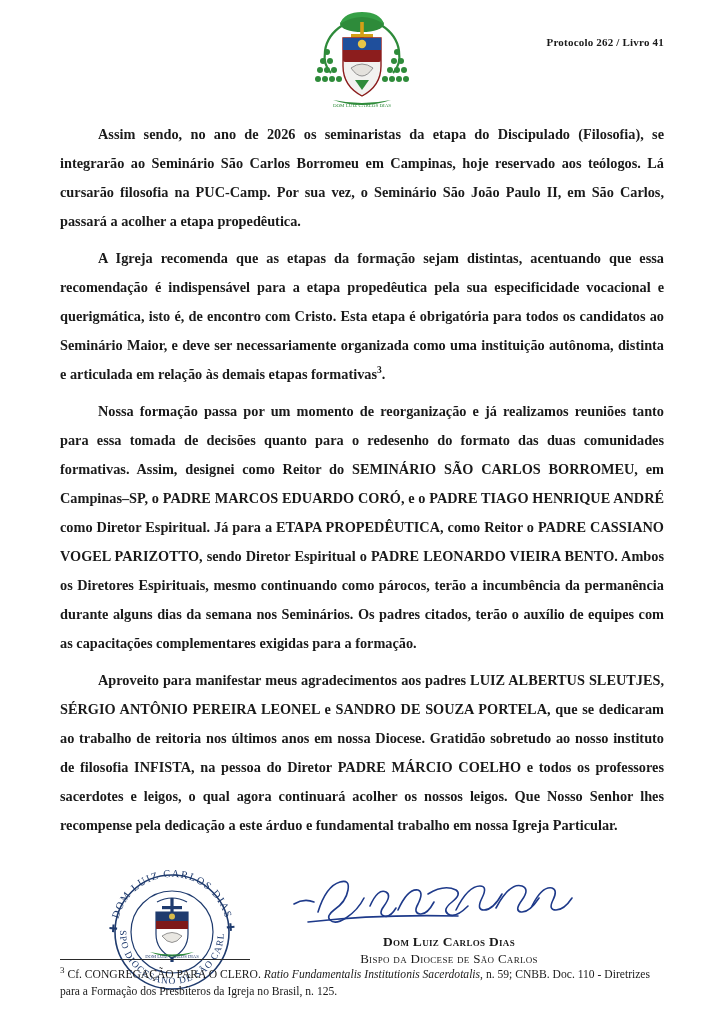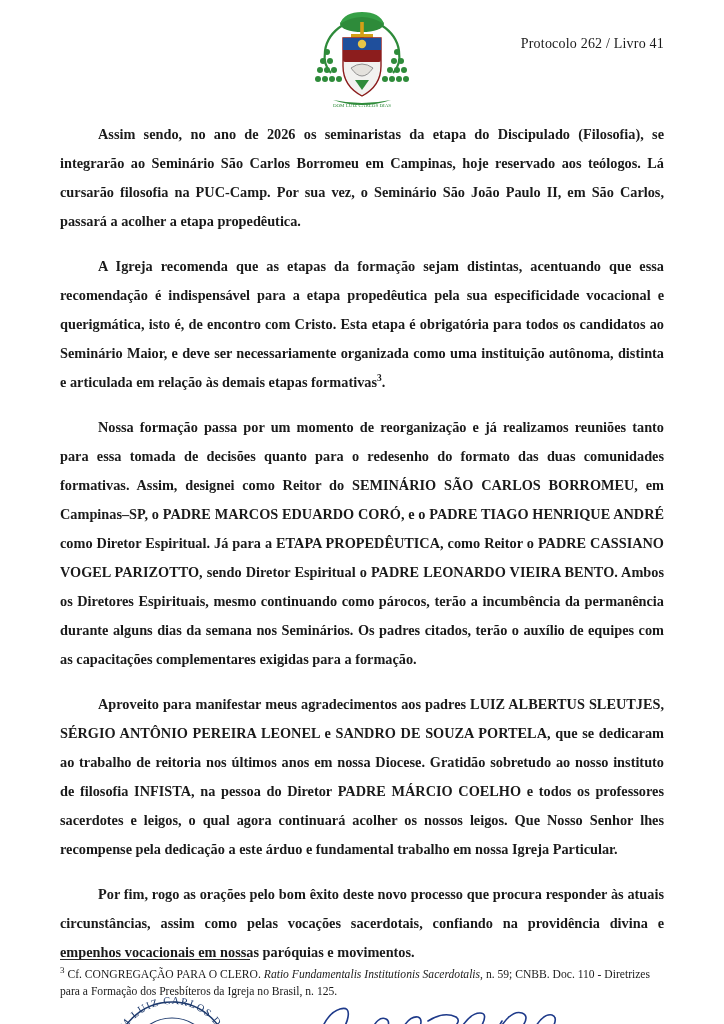--- a/index.html
+++ b/index.html
@@ -32,40 +32,40 @@
     left: 50%;
     top: 8px;
     transform: translateX(-50%);
     width: 118px;
     height: 108px;
   }
   .protocol {
     position: absolute;
     right: 0;
     top: 36px;
-    font-size: 14px;
-    font-weight: normal;
+    font-size: 11px;
+    font-weight: bold;
     letter-spacing: 0.2px;
     white-space: nowrap;
   }
   
   .content {
     margin-top: 2px;
     font-weight: bold;
   }
   p.para {
     margin: 0 0 0 0;
     text-align: justify;
     text-indent: 38px;
     font-size: 14.3px;
     line-height: 29px;
     hyphens: auto;
   }
   p.para + p.para {
-    margin-top: 16px;
+    margin-top: 8px;
   }
   sup.fn {
     font-size: 9.5px;
     vertical-align: super;
     line-height: 0;
   }
   
   .signature-block {
     position: relative;
     height: 140px;
@@ -188,21 +188,20 @@
   <div class="content">
 
     <p class="para">Assim sendo, no ano de 2026 os seminaristas da etapa do Discipulado (Filosofia), se integrarão ao Seminário São Carlos Borromeu em Campinas, hoje reservado aos teólogos. Lá cursarão filosofia na PUC-Camp. Por sua vez, o Seminário São João Paulo II, em São Carlos, passará a acolher a etapa propedêutica.</p>
 
     <p class="para"><span>A Igreja recomenda que as etapas da formação sejam distintas, acentuando que essa recomendação é indispensável para a etapa propedêutica pela sua especificidade vocacional e querigmática, isto é, de encontro com Cristo. Esta etapa é obrigatória para todos os candidatos ao Seminário Maior, e deve ser necessariamente organizada como uma instituição autônoma, distinta e articulada em relação às demais etapas formativas</span><sup class="fn">3</sup>.</p>
 
     <p class="para">Nossa formação passa por um momento de reorganização e já realizamos reuniões tanto para essa tomada de decisões quanto para o redesenho do formato das duas comunidades formativas. Assim, designei como Reitor do SEMINÁRIO SÃO CARLOS BORROMEU, em Campinas–SP, o PADRE MARCOS EDUARDO CORÓ, e o PADRE TIAGO HENRIQUE ANDRÉ como Diretor Espiritual. Já para a ETAPA PROPEDÊUTICA, como Reitor o PADRE CASSIANO VOGEL PARIZOTTO, sendo Diretor Espiritual o PADRE LEONARDO VIEIRA BENTO. Ambos os Diretores Espirituais, mesmo continuando como párocos, terão a incumbência da permanência durante alguns dias da semana nos Seminários. Os padres citados, terão o auxílio de equipes com as capacitações complementares exigidas para a formação.</p>
 
     <p class="para">Aproveito para manifestar meus agradecimentos aos padres LUIZ ALBERTUS SLEUTJES, SÉRGIO ANTÔNIO PEREIRA LEONEL e SANDRO DE SOUZA PORTELA, que se dedicaram ao trabalho de reitoria nos últimos anos em nossa Diocese. Gratidão sobretudo ao nosso instituto de filosofia INFISTA, na pessoa do Diretor PADRE MÁRCIO COELHO e todos os professores sacerdotes e leigos, o qual agora continuará acolher os nossos leigos. Que Nosso Senhor lhes recompense pela dedicação a este árduo e fundamental trabalho em nossa Igreja Particular.</p>
 
-    <p class="para">Por fim, rogo as orações pelo bom êxito deste novo processo que procura responder às atuais circunstâncias, assim como pelas vocações sacerdotais, confiando na providência divina e empenhos vocacionais em nossas paróquias e movimentos.</p>
   </div>
 
   <div class="signature-block">
 
     <div class="crest-bottom">
       <svg viewBox="0 0 156 140" width="156" height="140" xmlns="http://www.w3.org/2000/svg">
         <defs>
           <path id="ringTop" d="M 23 76 A 55 55 0 0 1 133 76"></path>
           <path id="ringBot" d="M 26 76 A 52 52 0 0 0 130 76"></path>
         </defs>

